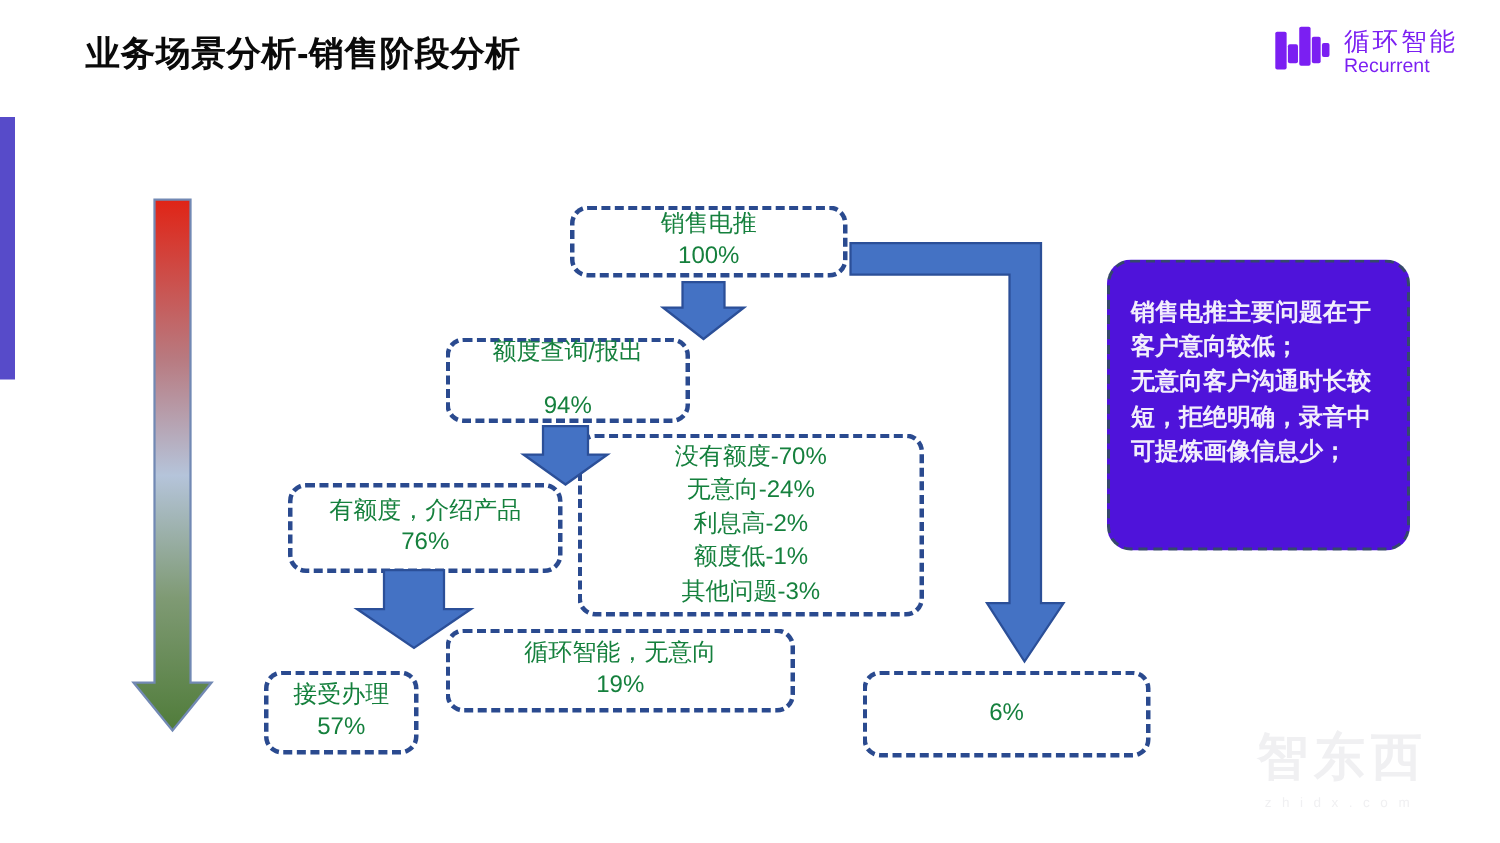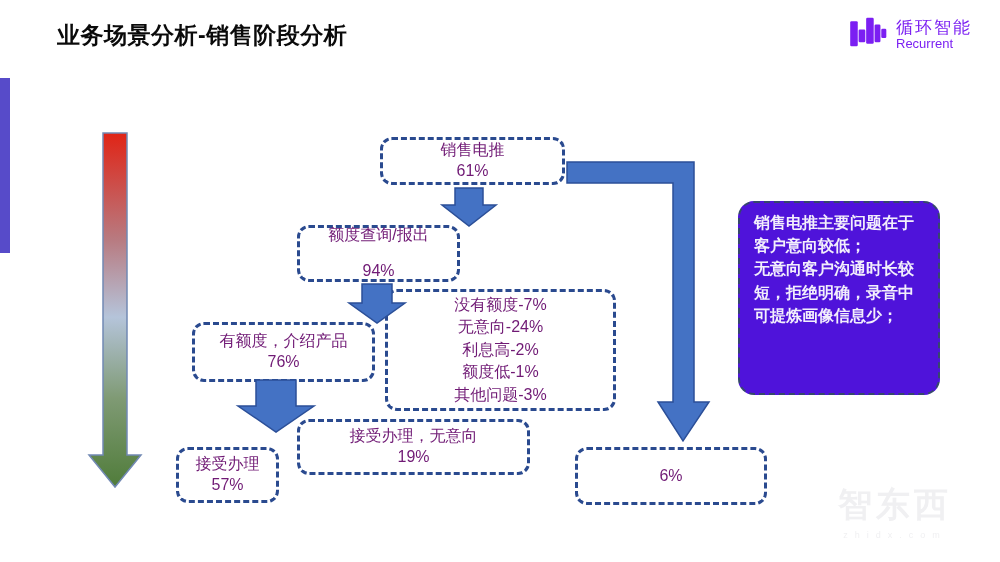--- a/index.html
+++ b/index.html
@@ -62,44 +62,44 @@
   
   .node {
     position: absolute;
     border: 3px dashed #2a4a8f;
     border-radius: 12px;
     display: flex;
     flex-direction: column;
     align-items: center;
     justify-content: center;
     text-align: center;
-    color: #701a75;
+    color: #15803d;
     font-size: 16px;
     line-height: 1.3;
     font-weight: 500;
     background: transparent;
     z-index: 2;
   }
   .node-top           { left: 380px; top: 137px; width: 185px; height: 48px; }
   .node-quota         { left: 297px; top: 225px; width: 163px; height: 57px; gap: 15px; }
   .node-has-quota     { left: 192px; top: 322px; width: 183px; height: 60px; }
   .node-no-quota      { left: 385px; top: 289px; width: 231px; height: 122px; line-height: 1.4; }
   .node-accept        { left: 176px; top: 447px; width: 103px; height: 56px; }
   .node-procrastinate { left: 297px; top: 419px; width: 233px; height: 56px; }
   .node-interrupt     { left: 575px; top: 447px; width: 192px; height: 58px; }
 
   
   .note-box {
     position: absolute;
-    left: 738px; top: 201px;
+    left: 738px; top: 173px;
     width: 202px; height: 194px;
     background: #4f13da;
     border: 2px dashed #35486b;
     border-radius: 16px;
-    padding: 8px 14px;
+    padding: 22px 14px;
     color: #f2eefc;
     font-size: 16px;
     font-weight: 600;
     line-height: 1.45;
     z-index: 2;
   }
 
   
   .watermark {
     position: absolute;
@@ -142,48 +142,48 @@
     <div class="logo-text">
       <span class="logo-cn">循环智能</span>
       <span class="logo-en">Recurrent</span>
     </div>
   </div>
 
   <div class="left-accent-bar"></div>
 
   <div class="node node-top">
     <div>销售电推</div>
-    <div>61%</div>
+    <div>100%</div>
   </div>
 
   <div class="node node-quota">
     <div>额度查询/报出</div>
     <div>94%</div>
   </div>
 
   <div class="node node-has-quota">
     <div>有额度，介绍产品</div>
     <div>76%</div>
   </div>
 
   <div class="node node-no-quota">
-    <div>没有额度-7%</div>
+    <div>没有额度-70%</div>
     <div>无意向-24%</div>
     <div>利息高-2%</div>
     <div>额度低-1%</div>
     <div>其他问题-3%</div>
   </div>
 
   <div class="node node-accept">
     <div>接受办理</div>
     <div>57%</div>
   </div>
 
   <div class="node node-procrastinate">
-    <div>接受办理，无意向</div>
+    <div>循环智能，无意向</div>
     <div>19%</div>
   </div>
 
   <div class="node node-interrupt">
     <div>6%</div>
   </div>
 
   <div class="note-box">
     <div>销售电推主要问题在于客户意向较低；</div>
     <div>无意向客户沟通时长较短，拒绝明确，录音中可提炼画像信息少；</div>

